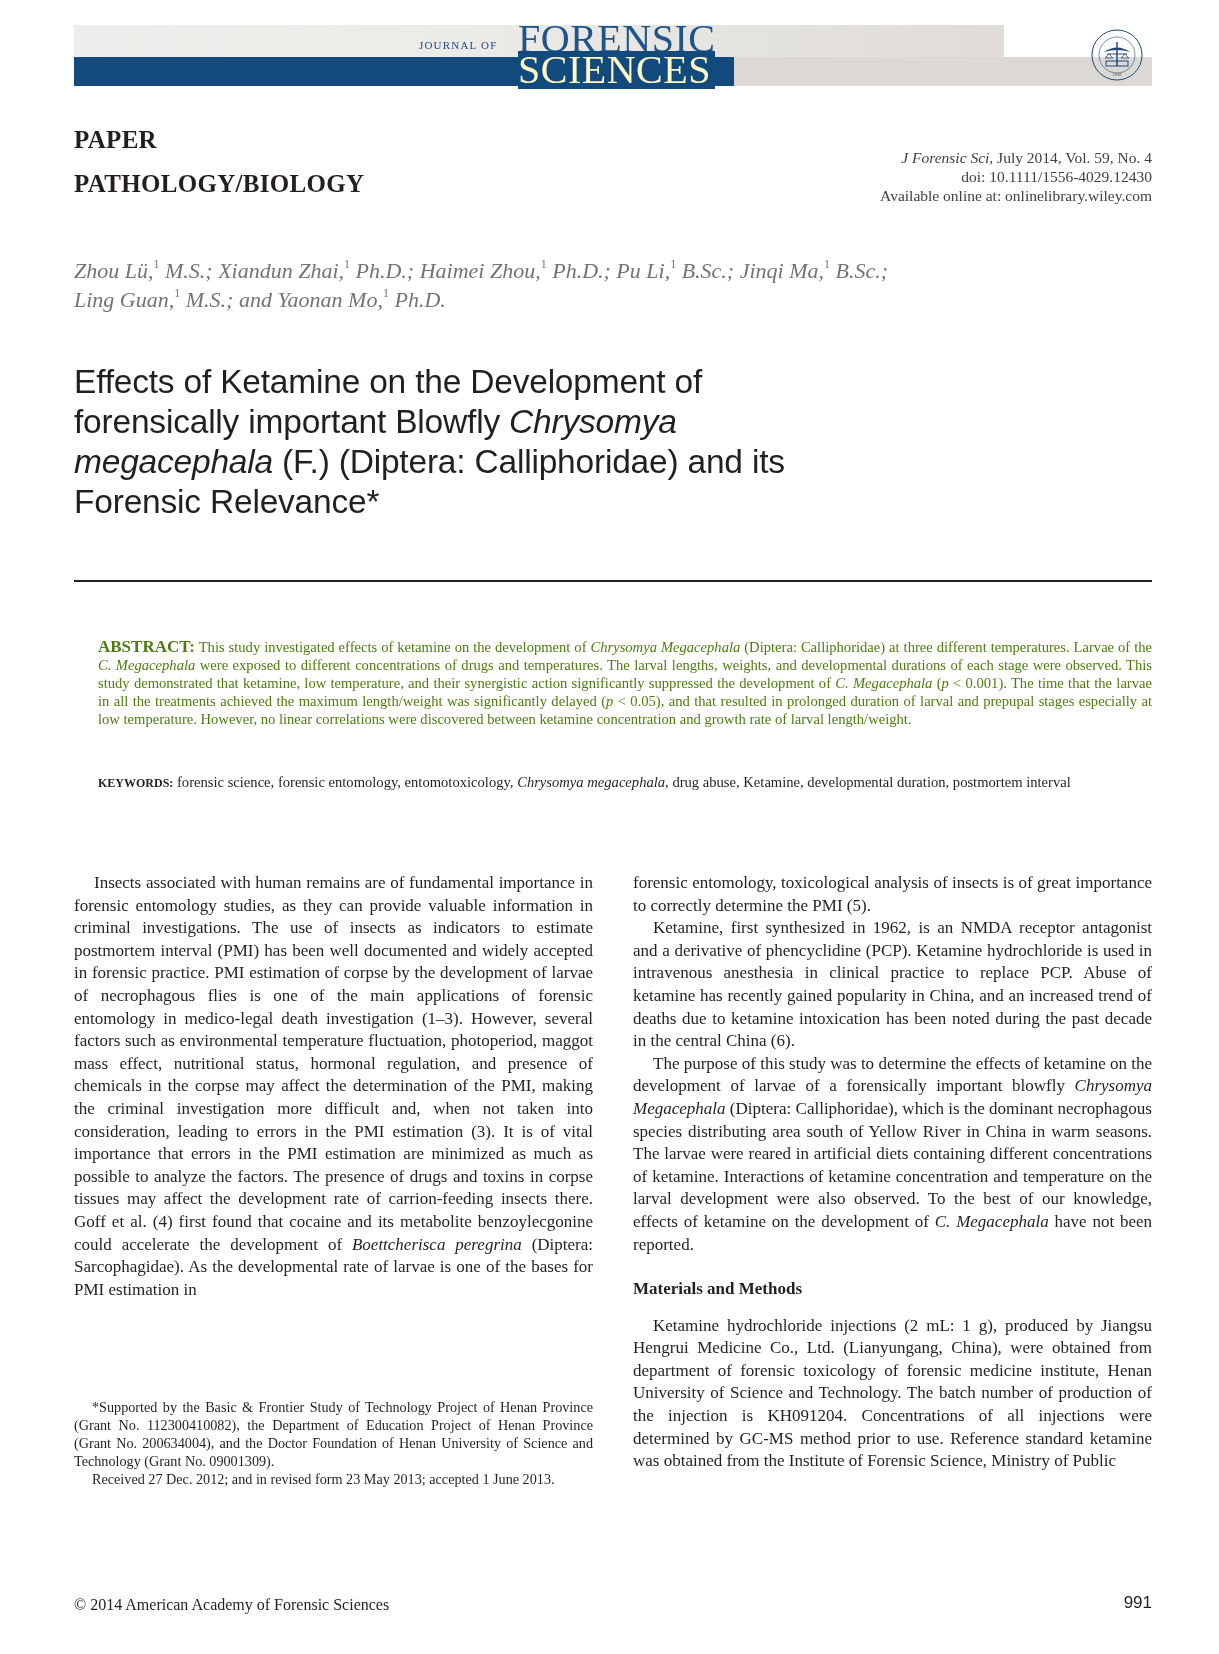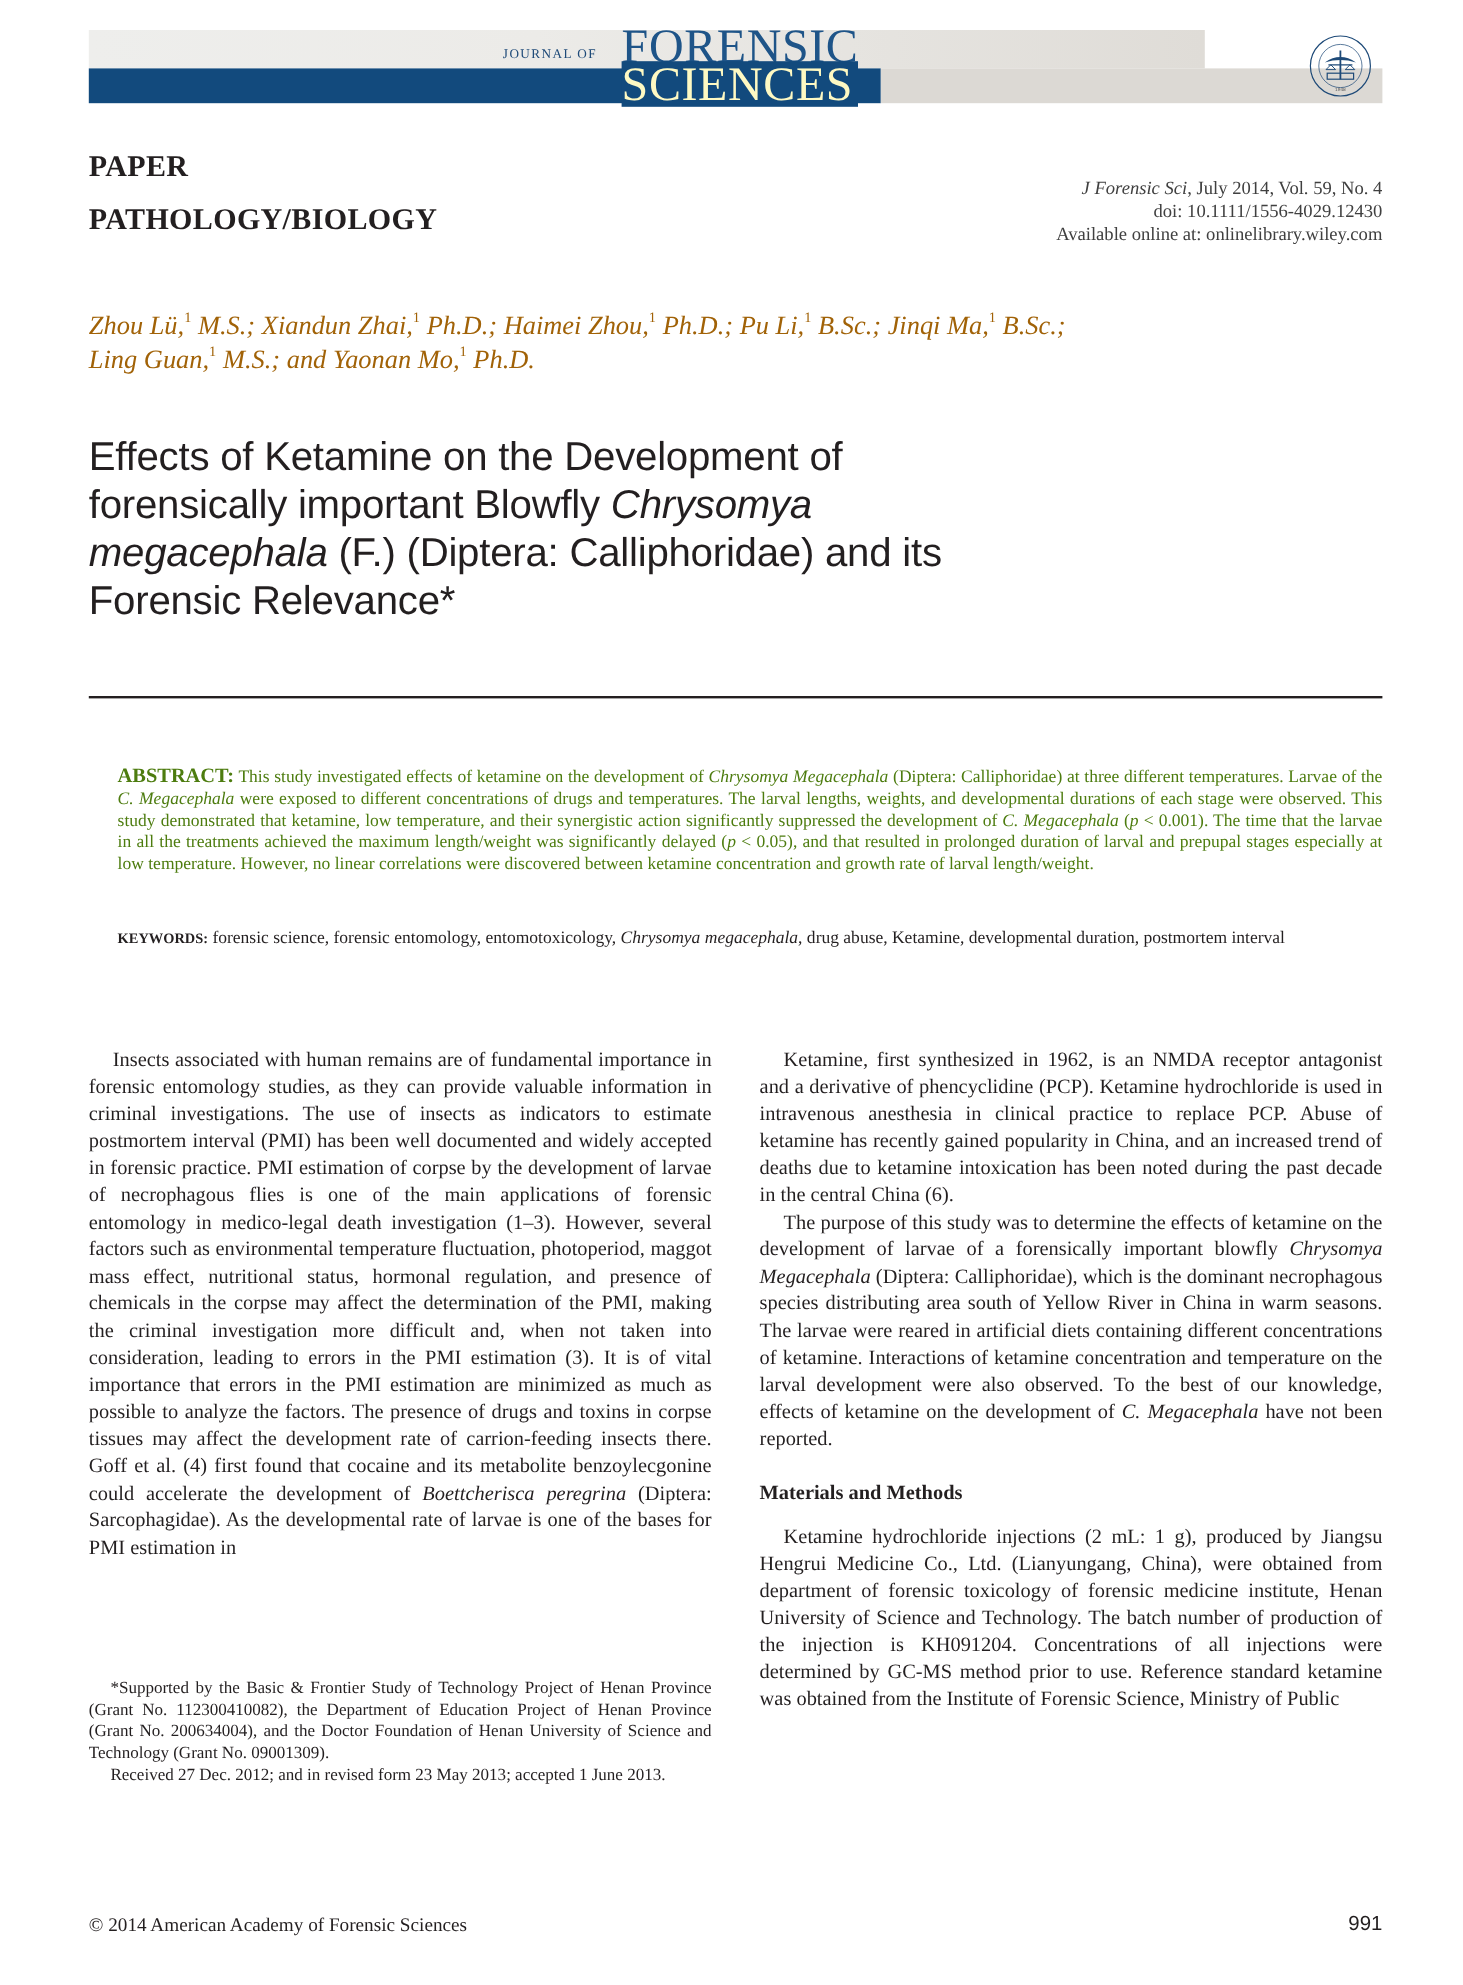--- a/index.html
+++ b/index.html
@@ -16,21 +16,21 @@
   .seal { position: absolute; left: 1016px; top: 3px; width: 54px; height: 54px; }
 
   
   .meta { position: absolute; right: 67px; top: 108px; text-align: right; font-size: 15.5px; line-height: 19px; color: #404040; margin-top: 40px; }
   .meta .journal-abbr { font-style: italic; }
 
   .section-label { position: absolute; left: 74px; font-weight: bold; font-size: 25px; color: #231f20; letter-spacing: 0.3px; }
   .paper-label { top: 126px; }
   .category-label { top: 170px; }
 
-  .authors { position: absolute; left: 74px; top: 256px; width: 1000px; font-style: italic; font-size: 22px; line-height: 29px; color: #a16207; }
+  .authors { position: absolute; left: 74px; top: 256px; width: 1000px; font-style: italic; font-size: 22px; line-height: 29px; color: #737373; }
   .authors sup { font-size: 12px; font-style: normal; vertical-align: 10px; line-height: 0; }
 
   .title { position: absolute; left: 74px; top: 362px; width: 780px; font-family: "Liberation Sans", sans-serif; font-size: 33.5px; line-height: 40px; color: #231f20; letter-spacing: -0.2px; }
   .title i { font-style: italic; }
 
   .rule { position: absolute; left: 74px; top: 580px; width: 1078px; height: 2px; background: #231f20; }
 
   .abstract { position: absolute; left: 98px; top: 638px; width: 1054px; font-size: 14.6px; line-height: 18px; text-align: justify; color: #4d7c0f; }
   .abstract .lbl { font-weight: bold; font-size: 17px; }
   .keywords { position: absolute; left: 98px; top: 773px; width: 1054px; font-size: 14.6px; line-height: 18px; text-align: justify; color: #231f20; }
@@ -96,20 +96,21 @@
 
 <div class="keywords">
   <span class="lbl">KEYWORDS:</span><span> forensic science, forensic entomology, entomotoxicology, </span><i>Chrysomya megacephala</i><span>, drug abuse, Ketamine, developmental duration, postmortem interval</span>
 </div>
 
 <div class="col col-left">
   <p><span>Insects associated with human remains are of fundamental importance in forensic entomology studies, as they can provide valuable information in criminal investigations. The use of insects as indicators to estimate postmortem interval (PMI) has been well documented and widely accepted in forensic practice. PMI estimation of corpse by the development of larvae of necrophagous flies is one of the main applications of forensic entomology in medico-legal death investigation (1–3). However, several factors such as environmental temperature fluctuation, photoperiod, maggot mass effect, nutritional status, hormonal regulation, and presence of chemicals in the corpse may affect the determination of the PMI, making the criminal investigation more difficult and, when not taken into consideration, leading to errors in the PMI estimation (3). It is of vital importance that errors in the PMI estimation are minimized as much as possible to analyze the factors. The presence of drugs and toxins in corpse tissues may affect the development rate of carrion-feeding insects there. Goff et al. (4) first found that cocaine and its metabolite benzoylecgonine could accelerate the development of </span><i>Boettcherisca peregrina</i><span> (Diptera: Sarcophagidae). As the developmental rate of larvae is one of the bases for PMI estimation in</span></p>
 </div>
 
 <div class="col col-right">
+  <p class="noindent">forensic entomology, toxicological analysis of insects is of great importance to correctly determine the PMI (5).</p>
   <p>Ketamine, first synthesized in 1962, is an NMDA receptor antagonist and a derivative of phencyclidine (PCP). Ketamine hydrochloride is used in intravenous anesthesia in clinical practice to replace PCP. Abuse of ketamine has recently gained popularity in China, and an increased trend of deaths due to ketamine intoxication has been noted during the past decade in the central China (6).</p>
   <p><span>The purpose of this study was to determine the effects of ketamine on the development of larvae of a forensically important blowfly </span><i>Chrysomya Megacephala</i><span> (Diptera: Calliphoridae), which is the dominant necrophagous species distributing area south of Yellow River in China in warm seasons. The larvae were reared in artificial diets containing different concentrations of ketamine. Interactions of ketamine concentration and temperature on the larval development were also observed. To the best of our knowledge, effects of ketamine on the development of </span><i>C. Megacephala</i><span> have not been reported.</span></p>
   <h3>Materials and Methods</h3>
   <p>Ketamine hydrochloride injections (2 mL: 1 g), produced by Jiangsu Hengrui Medicine Co., Ltd. (Lianyungang, China), were obtained from department of forensic toxicology of forensic medicine institute, Henan University of Science and Technology. The batch number of production of the injection is KH091204. Concentrations of all injections were determined by GC-MS method prior to use. Reference standard ketamine was obtained from the Institute of Forensic Science, Ministry of Public</p>
 </div>
 
 <div class="footnotes">
   <p>*Supported by the Basic &amp; Frontier Study of Technology Project of Henan Province (Grant No. 112300410082), the Department of Education Project of Henan Province (Grant No. 200634004), and the Doctor Foundation of Henan University of Science and Technology (Grant No. 09001309).</p>
   <p class="received">Received 27 Dec. 2012; and in revised form 23 May 2013; accepted 1 June 2013.</p>
 </div>

